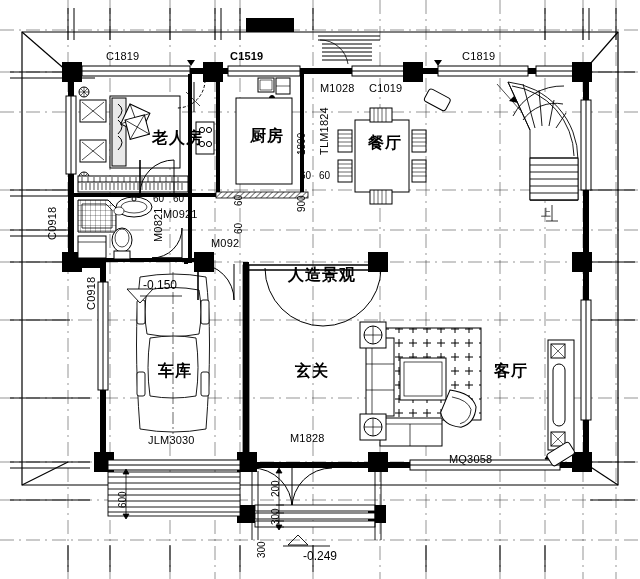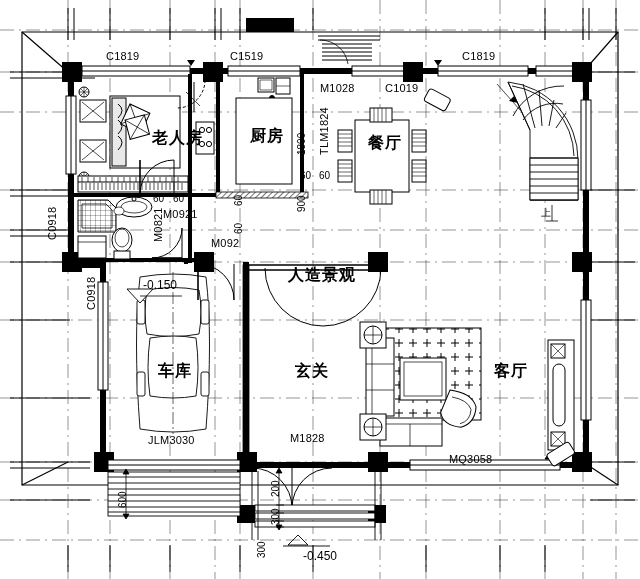--- a/index.html
+++ b/index.html
@@ -469,24 +469,24 @@
     <line x1="322" y1="60" x2="372" y2="60"></line>
   </g>
 
   <g fill="#000">
     <path d="M187 60 l8 0 l-4 6 Z"></path>
     <path d="M434 60 l8 0 l-4 6 Z"></path>
   </g>
 </svg>
 
 <div class="lbl code" style="left:106px;top:50px;">C1819</div>
-<div class="lbl code" style="left:230px;top:50px;">C1519</div>
+<div class="lbl code" style="left:230px;top:50px;font-weight:bold;">C1519</div>
 <div class="lbl code" style="left:462px;top:50px;">C1819</div>
 <div class="lbl code" style="left:320px;top:82px;">M1028</div>
-<div class="lbl code" style="left:369px;top:82px;margin-left:16px;">C1019</div>
+<div class="lbl code" style="left:369px;top:82px;">C1019</div>
 <div class="lbl code vert" style="left:318px;top:155px;">TLM1824</div>
 <div class="lbl code vert" style="left:46px;top:240px;">C0918</div>
 <div class="lbl code vert" style="left:85px;top:310px;">C0918</div>
 <div class="lbl code" style="left:163px;top:208px;">M0921</div>
 <div class="lbl code vert" style="left:152px;top:242px;">M0821</div>
 <div class="lbl code" style="left:211px;top:237px;">M092</div>
 <div class="lbl code" style="left:148px;top:434px;">JLM3030</div>
 <div class="lbl code" style="left:290px;top:432px;">M1828</div>
 <div class="lbl code" style="left:449px;top:453px;">MQ3058</div>
 
@@ -505,17 +505,17 @@
 <div class="lbl dim" style="left:153px;top:193px;">60</div>
 <div class="lbl dim" style="left:173px;top:193px;">60</div>
 <div class="lbl dim vert" style="left:233px;top:206px;">60</div>
 <div class="lbl dim vert" style="left:233px;top:234px;">60</div>
 <div class="lbl dim vert" style="left:117px;top:508px;">600</div>
 <div class="lbl dim vert" style="left:270px;top:497px;">200</div>
 <div class="lbl dim vert" style="left:270px;top:525px;">300</div>
 <div class="lbl dim vert" style="left:256px;top:558px;">300</div>
 
 <div class="lbl lvl" style="left:143px;top:278px;">-0.150</div>
-<div class="lbl lvl" style="left:303px;top:549px;">-0.450</div>
+<div class="lbl lvl" style="left:303px;top:549px;">-0.249</div>
 
 <div class="lbl dim" style="left:541px;top:206px;">上</div>
 
 </div>
 
 </body></html>

